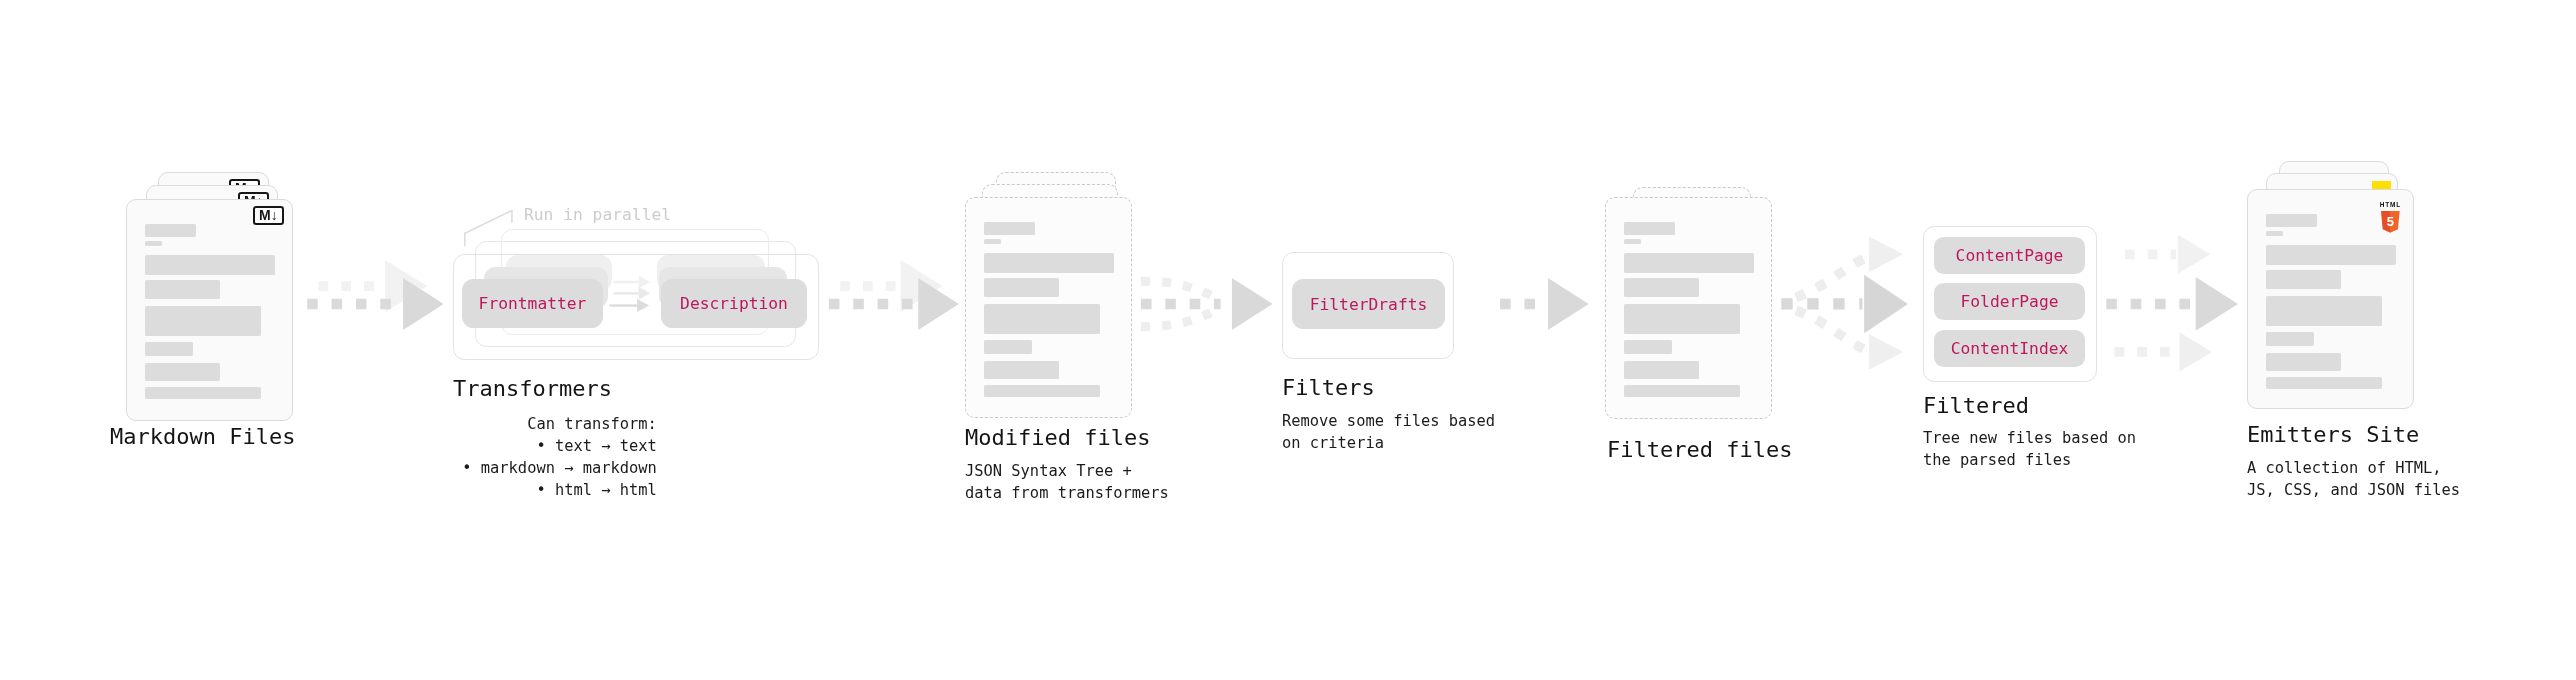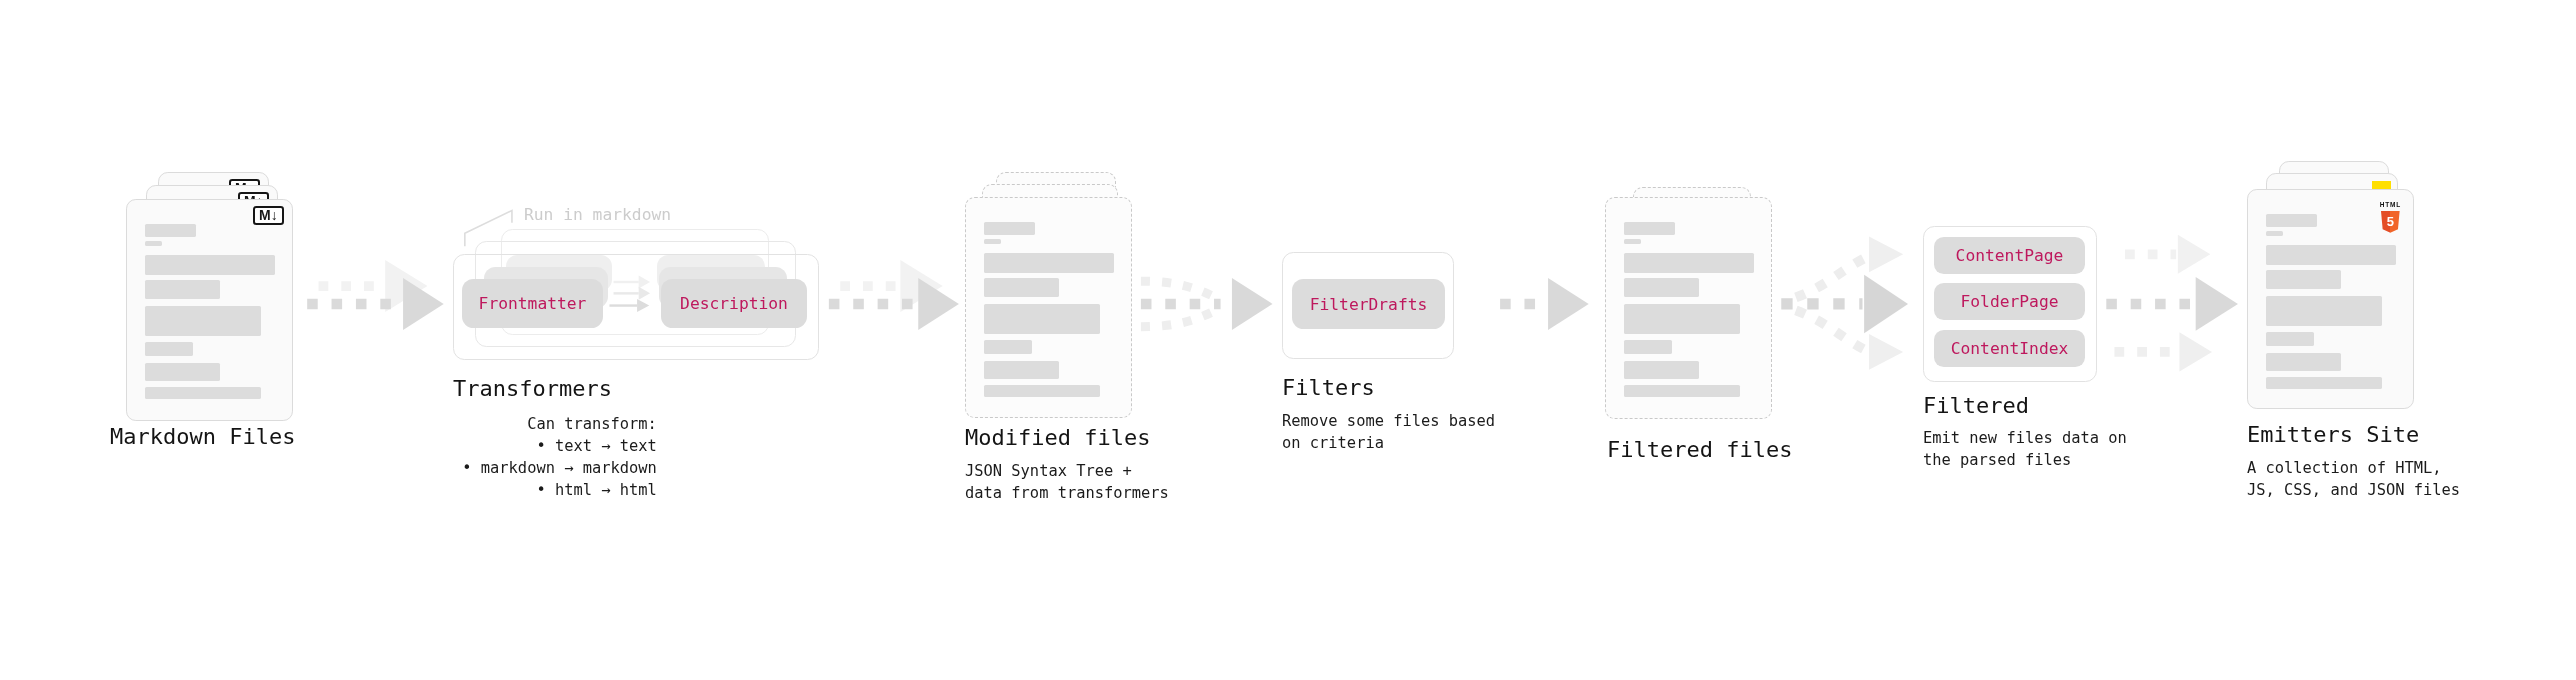--- a/index.html
+++ b/index.html
@@ -124,21 +124,21 @@
           <div class="bar" style="width: 89%; height: 30px; margin-top: 6.5px;"></div>
           <div class="bar" style="width: 37%; height: 14px; margin-top: 6.5px;"></div>
           <div class="bar" style="width: 58%; height: 18px; margin-top: 6.5px;"></div>
           <div class="bar" style="width: 89%; height: 12.2px; margin-top: 6.5px;"></div>
         </div>
     </div>
     <div class="title" style="left:110px;top:423px;">Markdown Files</div>
   </div>
 
   <div>
-    <div class="note" style="left:524px;top:205px;">Run in markdown</div>
+    <div class="note" style="left:524px;top:205px;">Run in parallel</div>
     <div class="panel g2" style="left:501px;top:229px;width:268px;height:106px;"></div>
     <div class="panel g1" style="left:475px;top:241px;width:321px;height:106px;"></div>
     <div class="panel" style="left:453px;top:254px;width:366px;height:106px;"></div>
 
     <div class="pill g2" style="left:506px;top:255px;width:106px;height:36px;"></div>
     <div class="pill g2" style="left:657px;top:255px;width:108px;height:36px;"></div>
     <div class="pill g1" style="left:484px;top:267px;width:124px;height:41px;"></div>
     <div class="pill g1" style="left:659px;top:267px;width:128px;height:41px;"></div>
 
     <div class="pill" style="left:462px;top:279px;width:141px;height:49px;">
@@ -206,21 +206,21 @@
     <div class="pill" style="left:1934px;top:237px;width:151px;height:37px;border-radius:9.8px;">
       <span>ContentPage</span>
     </div>
     <div class="pill" style="left:1934px;top:283px;width:151px;height:37px;border-radius:9.8px;">
       <span>FolderPage</span>
     </div>
     <div class="pill" style="left:1934px;top:330px;width:151px;height:37px;border-radius:9.8px;">
       <span>ContentIndex</span>
     </div>
     <div class="title" style="left:1923px;top:392px;">Filtered</div>
-    <div class="body-text" style="left:1923px;top:427px;">Emit new files data on
+    <div class="body-text" style="left:1923px;top:427px;">Tree new files based on
 the parsed files</div>
   </div>
 
   <div>
     <div class="doc" style="left:2279px;top:161px;width:110px;height:220px;">
       <span class="css-badge">
         <span class="css-word">CSS</span>
         <span class="css-bar"></span>
       </span>
     </div>

